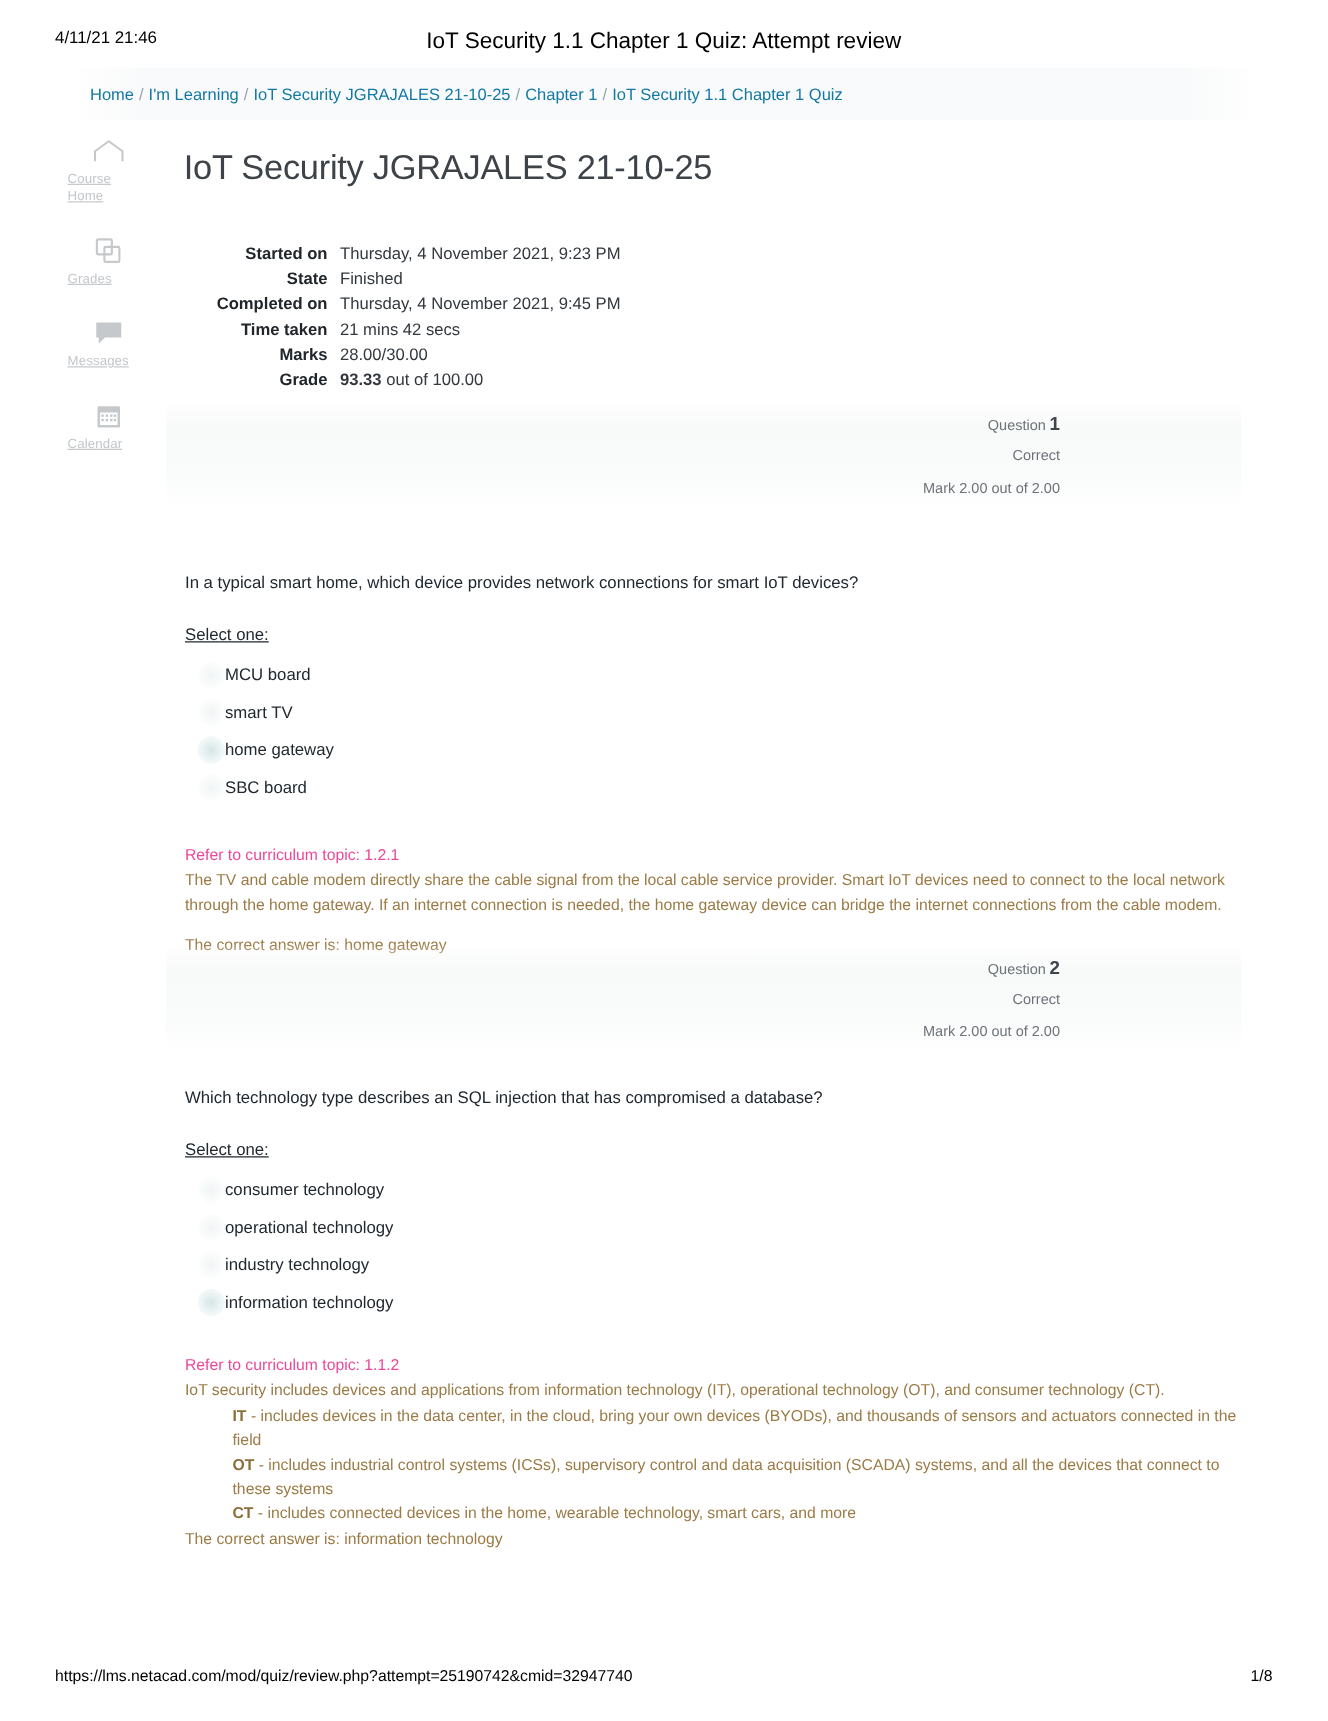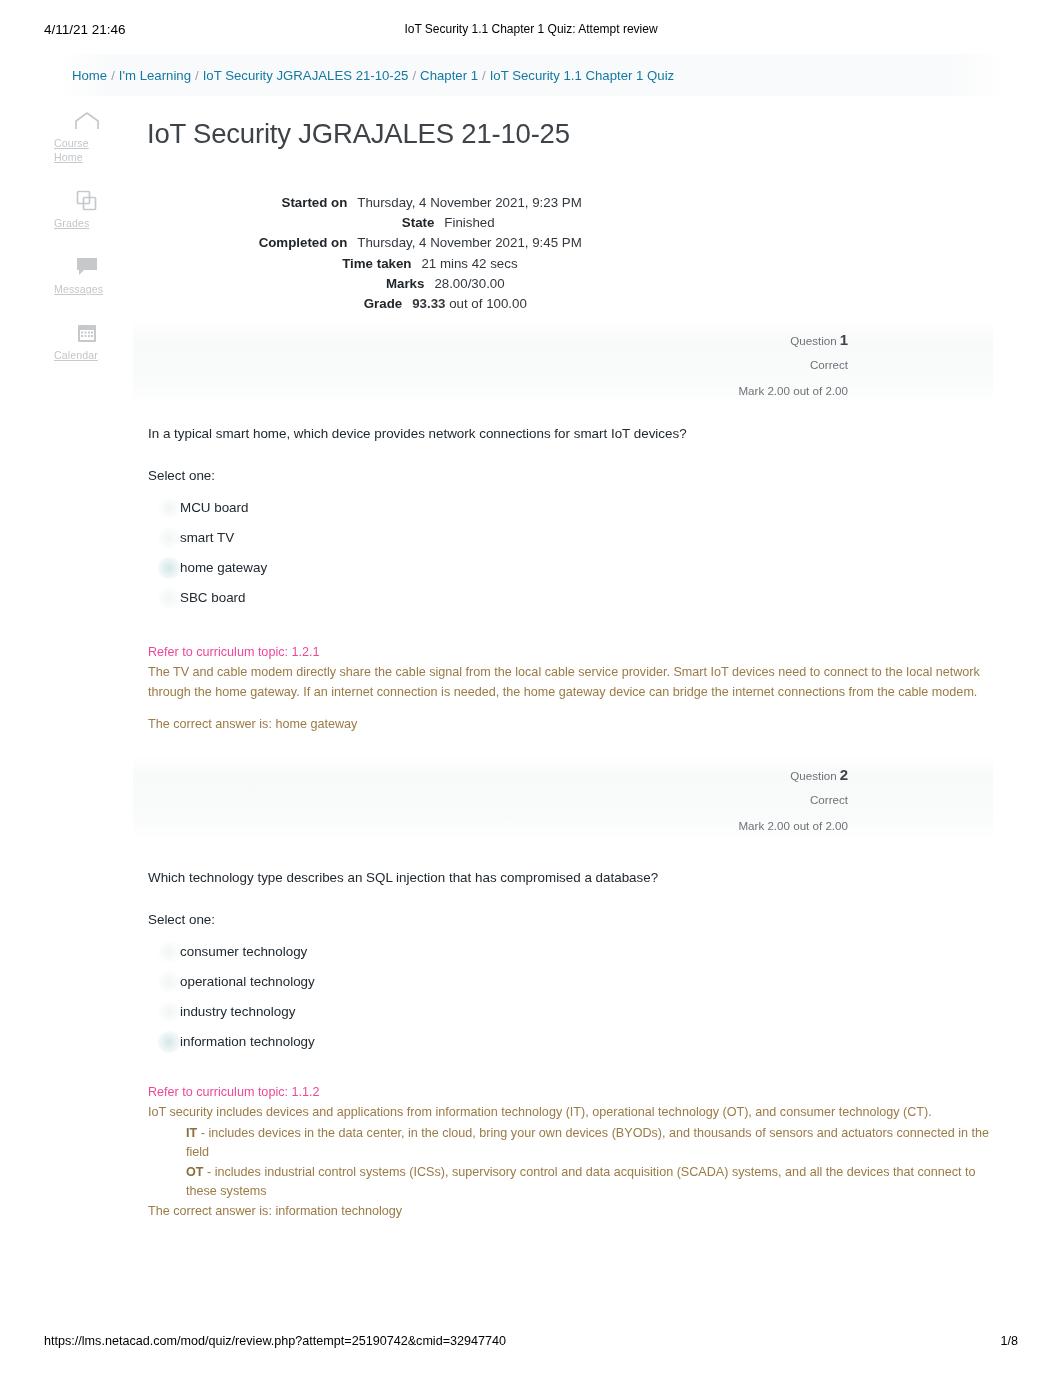--- a/index.html
+++ b/index.html
@@ -34,21 +34,21 @@
     font-size: 13.5px;
     color: #000000;
     white-space: nowrap;
   }
   .print-header .ph-title {
     position: absolute;
     left: 0;
     top: 0;
     width: 1062px;
     text-align: center;
-    font-size: 12px;
+    font-size: 18px;
     color: #000000;
     white-space: nowrap;
   }
 
   
   .crumb-strip {
     position: absolute;
     left: 56px;
     top: 54px;
     width: 950px;
@@ -113,21 +113,21 @@
 
   .summary {
     position: absolute;
     left: 147px;
     top: 193px;
     width: 520px;
     font-size: 13.3px;
     line-height: 20.2px;
     color: #2b3137;
   }
-  .summary-row { display: flex; justify-content: center; }
+  .summary-row { display: flex; }
   .summary-key {
     width: 125px;
     text-align: right;
     font-weight: bold;
     color: #21262b;
     padding-right: 10px;
     white-space: nowrap;
   }
   .summary-val { color: #32383e; white-space: nowrap; }
   .summary-val b { font-weight: bold; }
@@ -183,20 +183,21 @@
     font-size: 13.4px;
     line-height: 19px;
     color: #212930;
     margin-bottom: 24px;
   }
   .q-selectone {
     font-size: 13.4px;
     color: #212930;
     line-height: 18px;
     margin-bottom: 8px;
+    text-decoration: underline;
   }
 
   .answers { position: relative; text-align: center; }
   .answer-row {
     position: relative;
     height: 30px;
     display: flex;
     align-items: center;
   }
   .radio {
@@ -352,21 +353,21 @@
     </div>
 
   <div id="questions">
       <div class="qblock" style="top: 0px;">
         <div class="qinfo" style="top: 320px;"></div>
         <div class="qinfo-inner" style="position: absolute; top: 320px;">
           <div class="q-num">Question<b>1</b></div>
           <div class="q-state">Correct</div>
           <div class="q-mark">Mark 2.00 out of 2.00</div>
         </div>
-        <div class="qbody" style="position: absolute; top: 424px;">
+        <div class="qbody" style="position: absolute; top: 456px;">
           <div class="q-text">In a typical smart home, which device provides network connections for smart IoT devices?</div>
           <div class="q-selectone">Select one:</div>
           <div class="answers">
             <div class="answer-row">
               <span class="radio"></span>
               <span class="answer-lbl">MCU board</span>
             </div>
             <div class="answer-row">
               <span class="radio"></span>
               <span class="answer-lbl">smart TV</span>
@@ -414,20 +415,21 @@
               <span class="radio selected"></span>
               <span class="answer-lbl">information technology</span>
             </div>
           </div>
           <div class="feedback" style="margin-top: 26px;">
             <div class="fb-line">Refer to curriculum topic: 1.1.2</div>
             <div class="fb-para">IoT security includes devices and applications from information technology (IT), operational technology (OT), and consumer technology (CT).</div>
             <ul>
               <li><b>IT</b> - includes devices in the data center, in the cloud, bring your own devices (BYODs), and thousands of sensors and actuators connected in the field</li>
               <li><b>OT</b> - includes industrial control systems (ICSs), supervisory control and data acquisition (SCADA) systems, and all the devices that connect to these systems</li>
+              <li><b>CT</b> - includes connected devices in the home, wearable technology, smart cars, and more</li>
             </ul>
             <div class="fb-answer" style="margin-top: 1px;">The correct answer is: information technology</div>
           </div>
         </div>
       </div>
     </div>
 
   <div class="footer-url">https://lms.netacad.com/mod/quiz/review.php?attempt=25190742&amp;cmid=32947740</div>
   <div class="footer-page">1/8</div>
 

